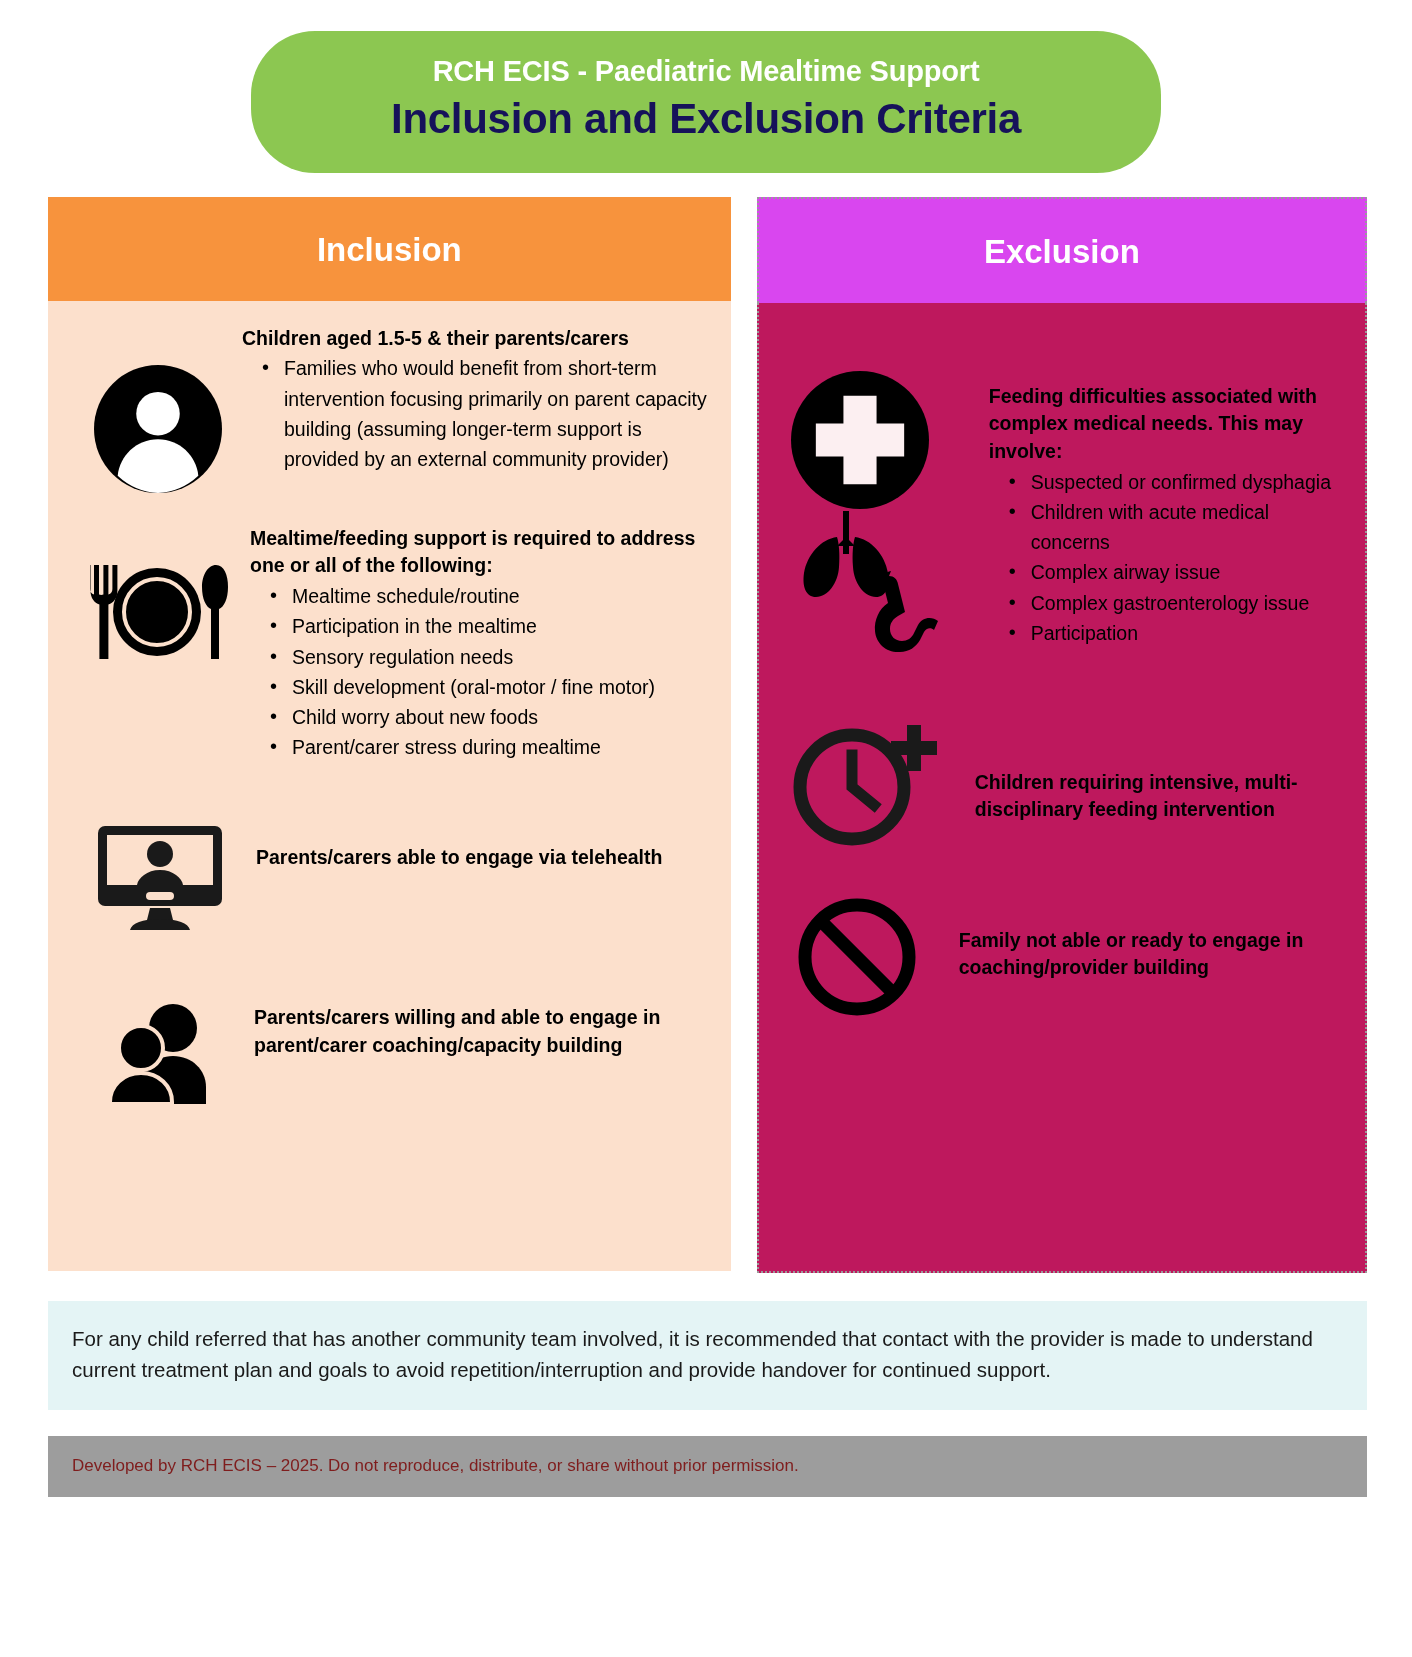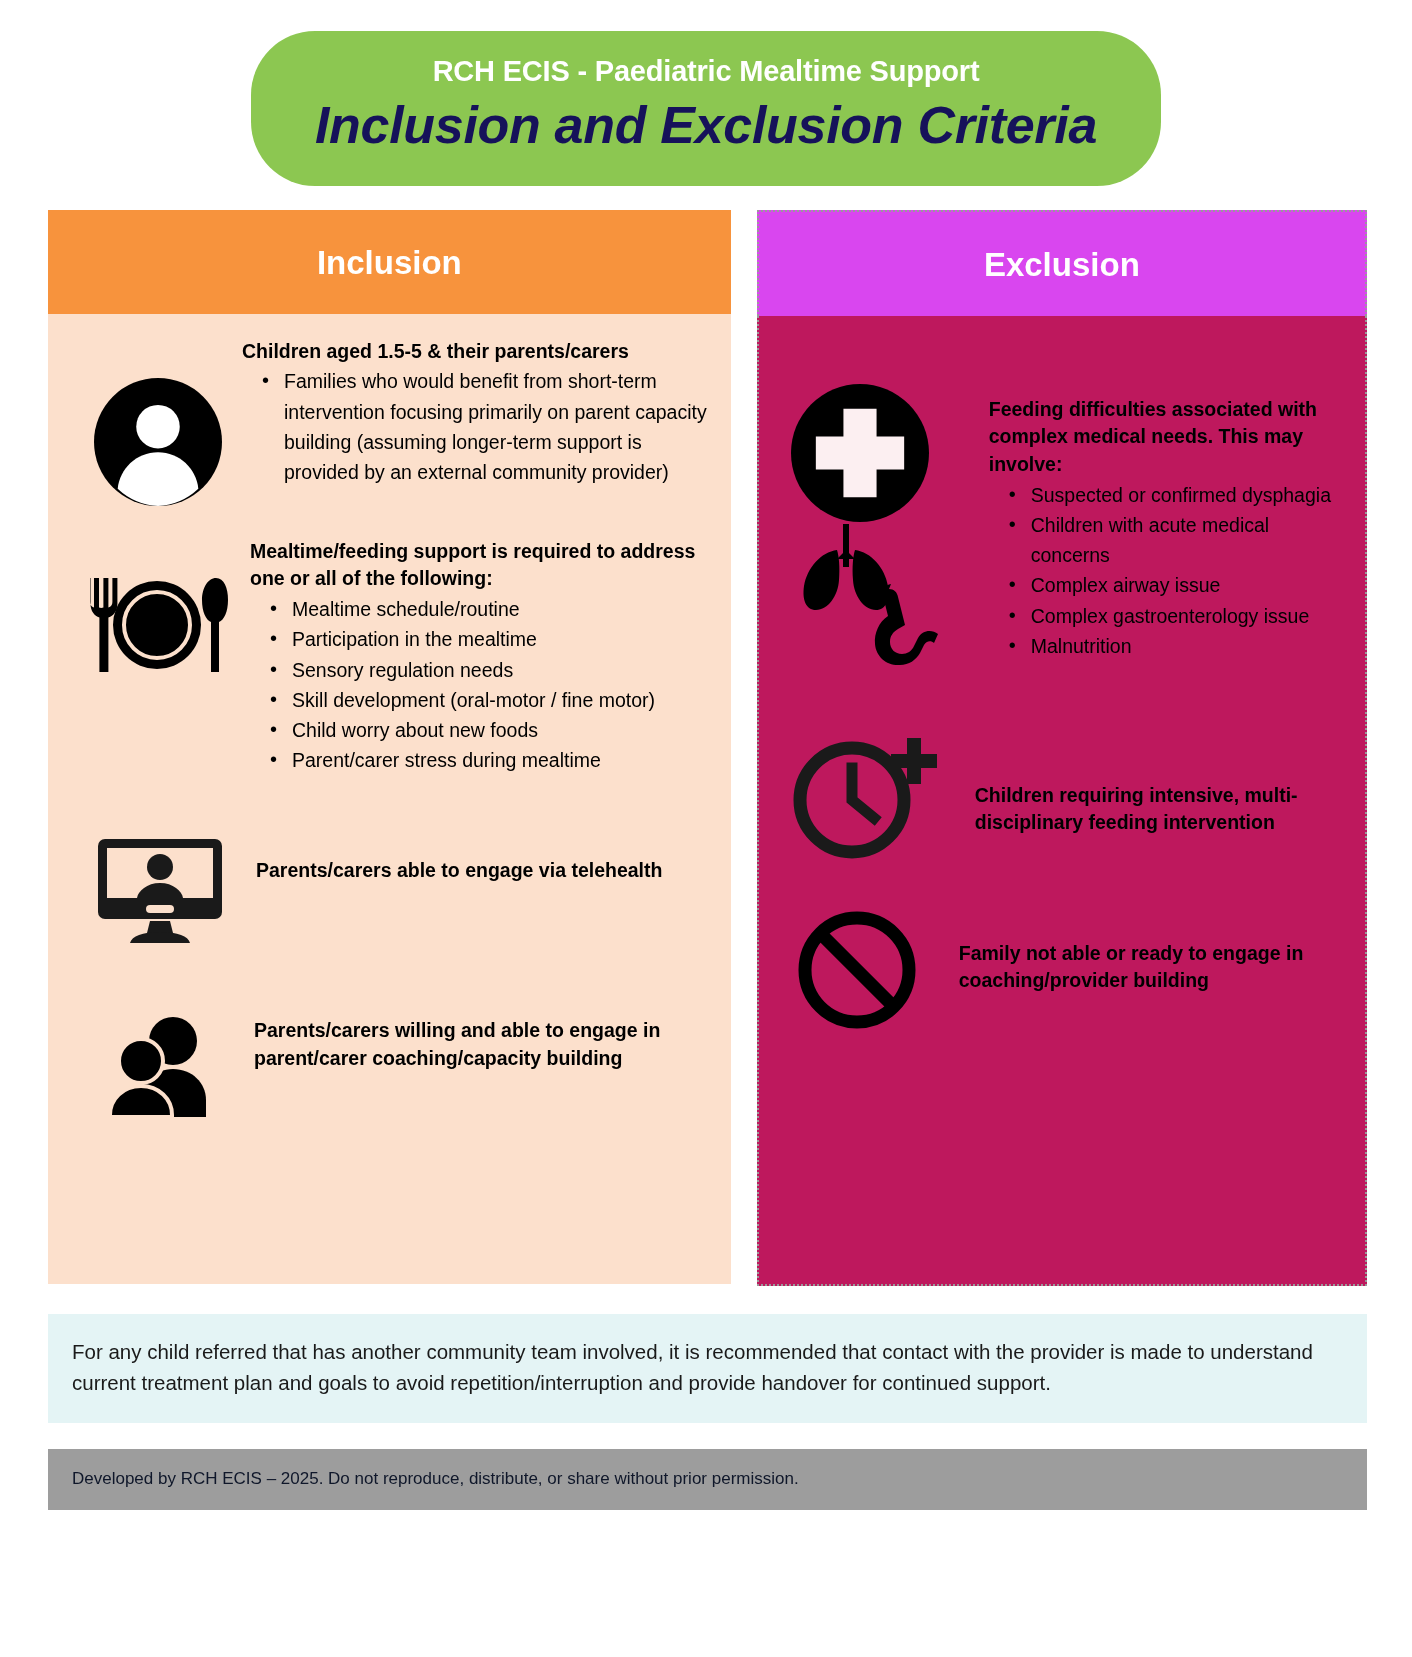--- a/index.html
+++ b/index.html
@@ -28,27 +28,26 @@
     text-align: center;
   }
   .header-line1 {
     font-size: 29px;
     font-weight: bold;
     color: #ffffff;
     line-height: 1.28;
     letter-spacing: -0.2px;
   }
   .header-line2 {
-    font-size: 52px;
+    font-size: 42px;
     font-weight: bold;
     color: #16125A;
     line-height: 1.3;
     letter-spacing: -0.3px;
     margin-top: 2px;
-    font-style: italic;
   }
 
   
   .columns {
     display: flex;
     gap: 26px;
     padding: 24px 45px 0 48px;
     align-items: flex-start;
   }
   .col { position: relative; }
@@ -172,21 +171,21 @@
   }
 
   
   .footer {
     margin: 26px 45px 0 48px;
     background: #9D9D9D;
     padding: 19px 24px 20px 24px;
   }
   .footer p {
     font-size: 17px;
-    color: #0f172a;
+    color: #7f1d1d;
     line-height: 1.3;
   }
 
   svg { display: block; }
 </style>
 </head>
 <body>
 
 <div class="header-wrap">
   <div class="header-banner">
@@ -304,21 +303,21 @@
             </div>
           </div>
         </div>
         <div class="item-text">
           <div class="item-heading">Feeding difficulties associated with complex medical needs. This may involve:</div>
           <ul class="bullets">
             <li>Suspected or confirmed dysphagia</li>
             <li>Children with acute medical concerns</li>
             <li>Complex airway issue</li>
             <li>Complex gastroenterology issue</li>
-            <li>Malnutrition</li>
+            <li>Participation</li>
           </ul>
         </div>
       </div>
 
       <div class="item exc-item-2">
         <div class="item-icon">
           <svg width="150" height="130" viewBox="0 0 150 130">
             <circle cx="63" cy="68" r="52" fill="none" stroke="#1a1a1a" stroke-width="13"></circle>
             <path d="M63 36 v32 l22 18" fill="none" stroke="#1a1a1a" stroke-width="11" stroke-linecap="square"></path>
             <path d="M118 6h14v16h16v14h-16v16h-14V36h-16V22h16z" fill="#1a1a1a"></path>

